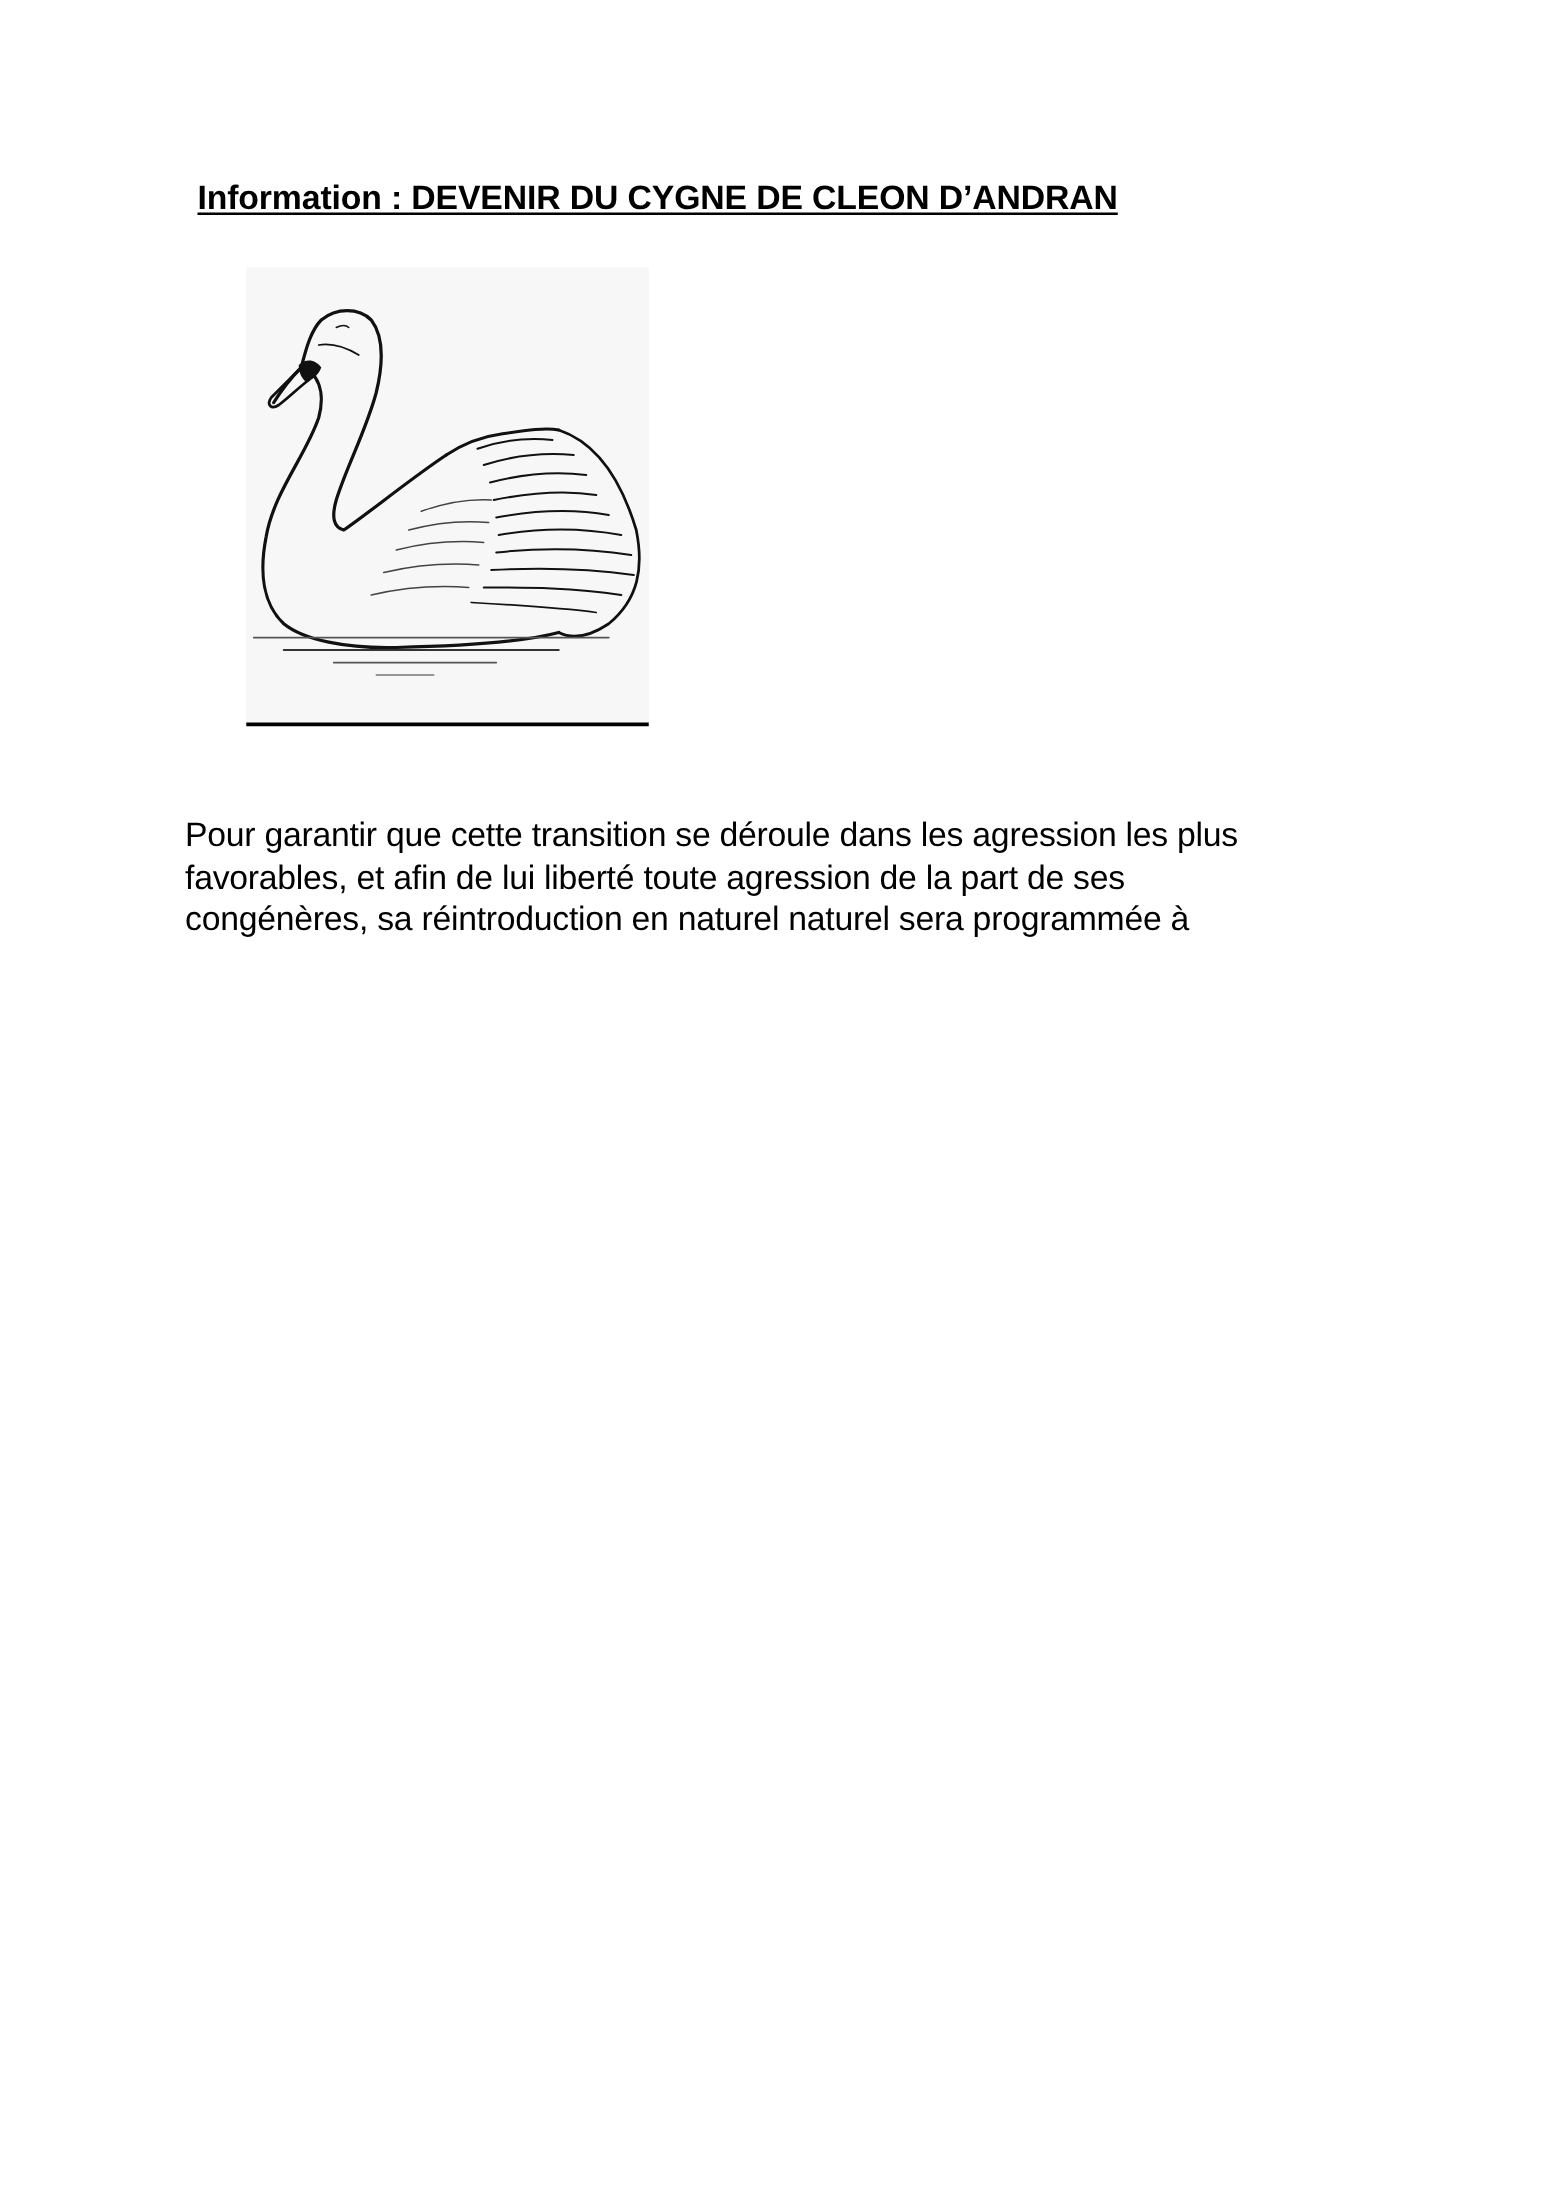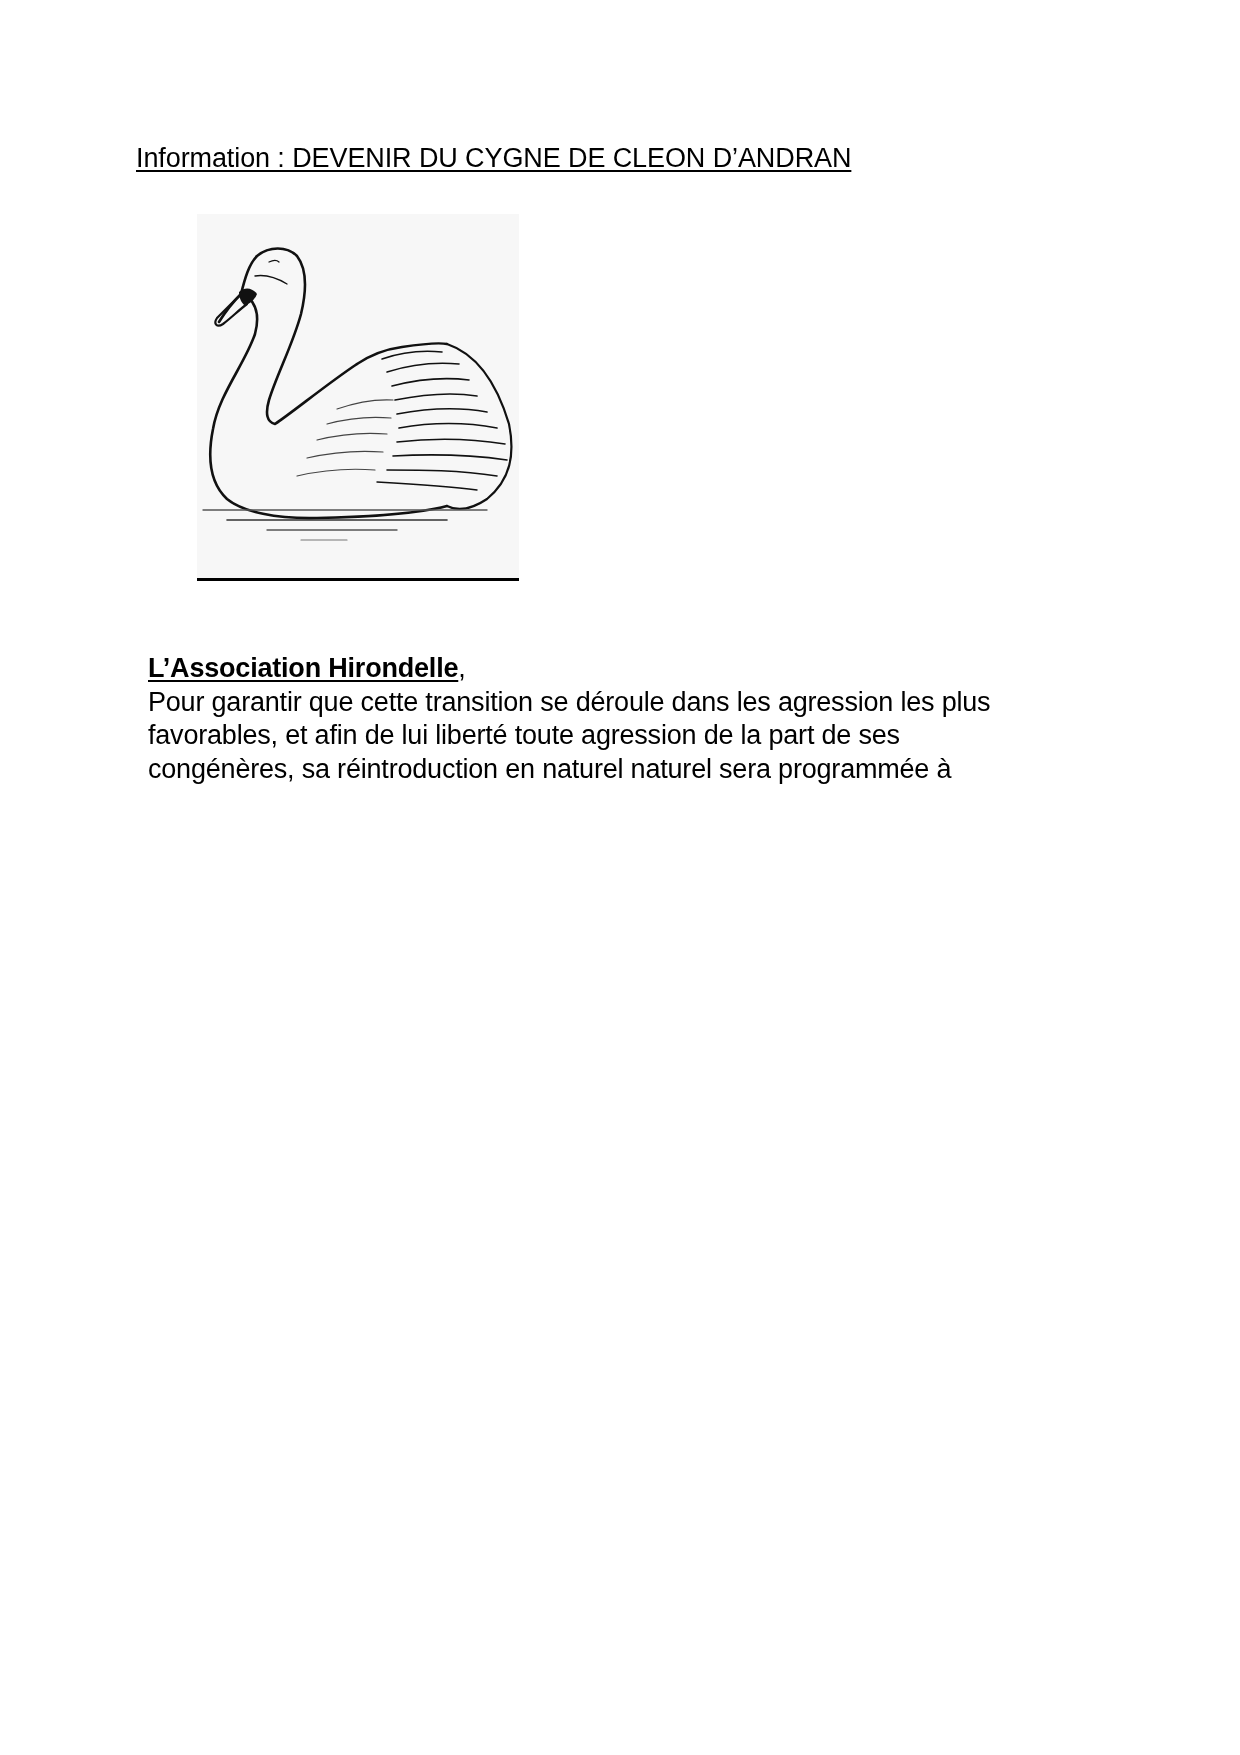--- a/index.html
+++ b/index.html
@@ -10,24 +10,24 @@
     body {
       width: 1240px;
       height: 1755px;
       position: relative;
       overflow: hidden;
       font-family: "Liberation Sans", sans-serif;
       color: #000000;
     }
     .title {
       position: absolute;
-      left: 136px;
+      left: 158px;
       top: 145px;
       font-size: 27px;
-      font-weight: normal;
+      font-weight: bold;
       text-decoration: underline;
       text-decoration-thickness: 2px;
       text-underline-offset: 3px;
       white-space: nowrap;
       line-height: 1;
       letter-spacing: -0.1px;
     }
     .figure {
       position: absolute;
       left: 197px;
@@ -121,17 +121,16 @@
         <path d="M104 326 L 150 326" stroke-width="1.2" stroke="#777"></path>
       </g>
 
       <path d="M42 78 C 48 72, 56 74, 60 80 C 58 86, 52 90, 48 92 C 44 88, 42 84, 42 78 Z" fill="#111"></path>
     </svg>
   </div>
   <div class="figure-rule"></div>
 </div>
 
 <div class="body-text">
-  <p><span class="assoc-name">L’Association Hirondelle</span><span>,</span></p>
   <p>Pour garantir que cette transition se déroule dans les agression les plus</p>
   <p>favorables, et afin de lui liberté toute agression de la part de ses</p>
   <p>congénères, sa réintroduction en naturel naturel sera programmée à</p>
 </div>
 
 </body></html>

